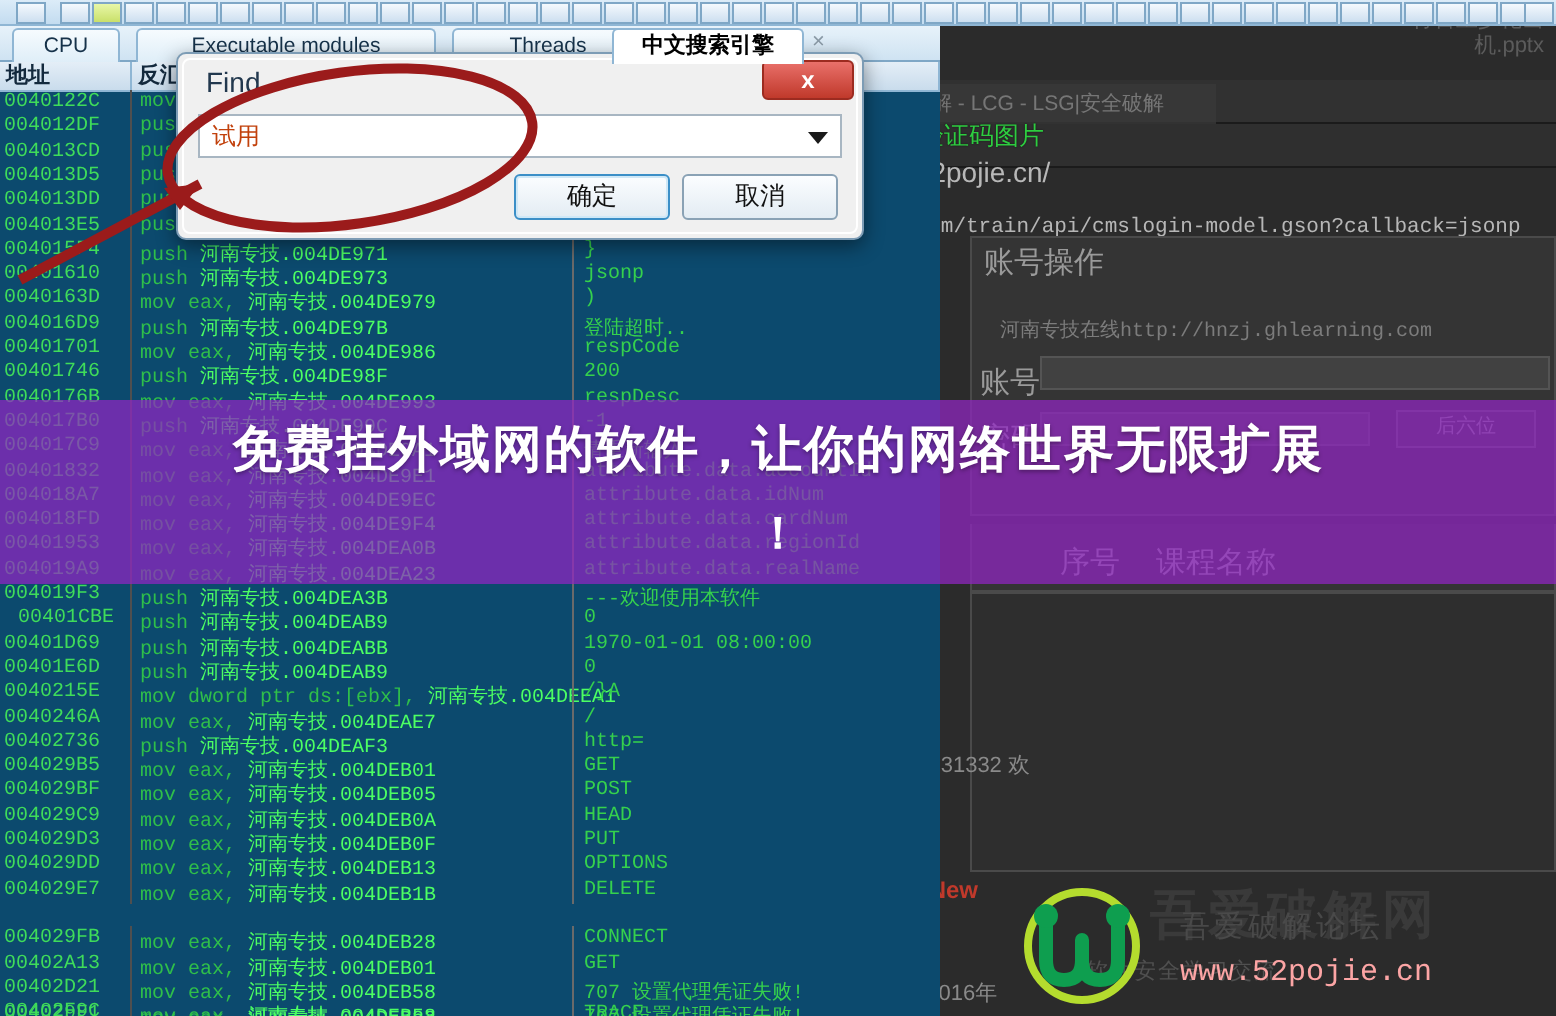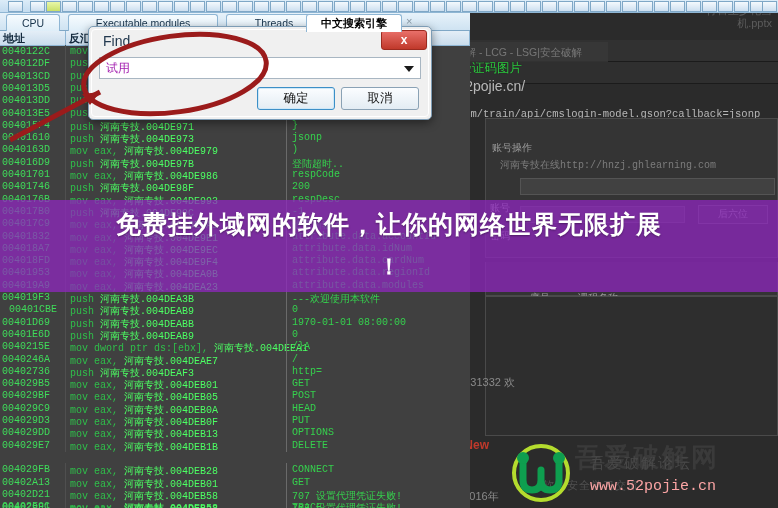--- a/index.html
+++ b/index.html
@@ -66,21 +66,21 @@
     font-family: "Liberation Mono", monospace;
     white-space: nowrap; opacity: .85;
   }
   .panel-box {
     position: absolute;
     border: 1px solid #4a4a4a;
     background: #343434;
   }
   .panel-label {
     position: absolute;
-    color: #9a9a9a; font-size: 10px; white-space: nowrap; margin-top: 19px;
+    color: #9a9a9a; font-size: 15px; white-space: nowrap;
   }
   .panel-input {
     position: absolute;
     background: #414141; border: 1px solid #545454;
   }
   .panel-btn {
     position: absolute;
     background: #3b3b3b; border: 1px solid #5a5a5a;
     color: #8e8e8e; font-size: 10px; text-align: center;
     line-height: 16px;
@@ -144,21 +144,21 @@
     position: absolute; top: 0; height: 15px;
     font-size: 11px; color: #13293d; line-height: 15px;
     padding-left: 3px;
     border-right: 1px solid #8fb6d4;
     font-weight: bold;
     white-space: nowrap;
   }
 
   .dbg-body {
     position: absolute; left: 0; top: 46px; width: 470px; height: 462px;
-    background: #404040;
+    background: #0c4a6e;
   }
   .code-row {
     position: absolute; left: 0; width: 470px; height: 12.3px;
     font-family: "Liberation Mono", monospace;
     font-size: 10px;
     white-space: nowrap;
   }
   .c-addr {
     position: absolute; left: 2px; top: 0;
     color: #3fdc5a; width: 62px;
@@ -238,21 +238,21 @@
     text-align: center; line-height: 19px;
   }
   .find-combo {
     position: absolute; left: 10px; top: 30px;
     width: 322px; height: 22px;
     background: #ffffff;
     border: 1px solid #a8b6c2;
   }
   .find-combo-text {
     position: absolute; left: 6px; top: 2px;
-    font-size: 12px; color: #a21caf;
+    font-size: 12px; color: #c2410c;
   }
   .find-combo-arrow {
     position: absolute; right: 6px; top: 8px;
     width: 0; height: 0;
     border-left: 5px solid transparent;
     border-right: 5px solid transparent;
     border-top: 6px solid #1a1a1a;
   }
   .find-btn {
     position: absolute; top: 60px;
@@ -496,21 +496,21 @@
           <span class="c-sep"></span>
           <span class="c-dis">mov eax, <span class="c-ref">河南专技.004DEA0B</span></span>
           <span class="c-sep2"></span>
           <span class="c-txt">attribute.data.regionId</span>
         </div>
         <div class="code-row" style="top: 233.7px;">
           <span class="c-addr">004019A9</span>
           <span class="c-sep"></span>
           <span class="c-dis">mov eax, <span class="c-ref">河南专技.004DEA23</span></span>
           <span class="c-sep2"></span>
-          <span class="c-txt">attribute.data.modules</span>
+          <span class="c-txt">attribute.data.realName</span>
         </div>
         <div class="code-row" style="top: 246px;">
           <span class="c-addr">004019F3</span>
           <span class="c-sep"></span>
           <span class="c-dis">push <span class="c-ref">河南专技.004DEA3B</span></span>
           <span class="c-sep2"></span>
           <span class="c-txt">---欢迎使用本软件</span>
         </div>
         <div class="code-row" style="top: 258.3px; text-align: center;">
           <span class="c-addr">00401CBE</span>

